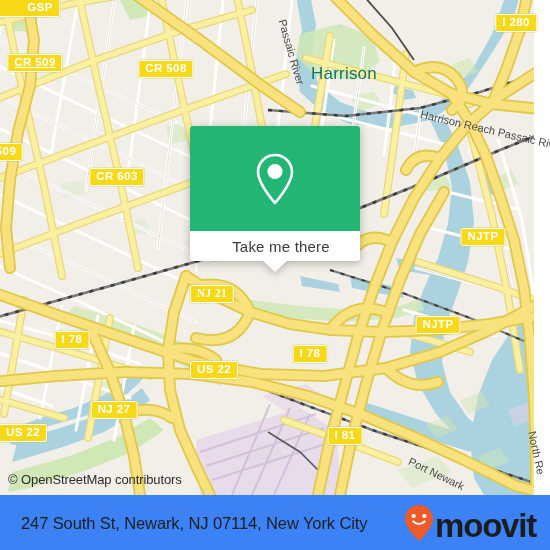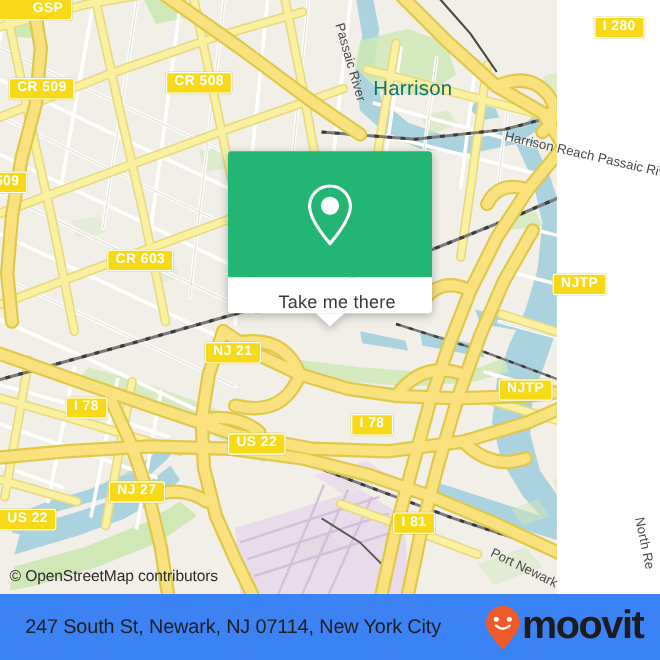--- a/index.html
+++ b/index.html
@@ -6,21 +6,21 @@
   body{
     width:550px;height:550px;
     font-family:"Liberation Sans","DejaVu Sans",sans-serif;
     background:#ffffff;
     overflow:hidden;
   }
   #app{position:relative;width:550px;height:550px;overflow:hidden;}
 
   
   .map{
-    position:absolute;left:0;top:0;width:464px;height:495px;
+    position:absolute;left:0;top:0;width:534px;height:495px;
     background:#f2efe9;
     overflow:hidden;
   }
   .map svg{position:absolute;left:0;top:0;}
 
   
   .attrib{
     position:absolute;left:8px;top:472px;
     font-size:13px;color:#2b2b2b;
     letter-spacing:-0.1px;
@@ -77,21 +77,21 @@
   .card-head{
     height:105px;
     background:#22b573;
     border-radius:3px 3px 0 0;
     display:flex;align-items:center;justify-content:center;
   }
   .card-foot{
     height:30px;
     background:#ffffff;
     border-radius:0 0 3px 3px;
-    display:flex;align-items:flex-end;justify-content:center;
+    display:flex;align-items:center;justify-content:center;
     position:relative;
     padding-left:12px;
   }
   .card-foot-label{
     color:#3a3a3a;font-size:15px;letter-spacing:.2px;
   }
   .card-tail{
     position:absolute;
     left:50%;top:100%;
     margin-left:-12px;
@@ -112,21 +112,21 @@
     opacity:.055;
     pointer-events:none;
   }
   .footer-addr{
     position:absolute;left:21px;top:50%;transform:translateY(-50%);
     font-size:16.5px;color:#1e1e1e;white-space:nowrap;letter-spacing:-.1px;
     z-index:3;
   }
   .brand{
     position:absolute;right:14px;top:50%;transform:translateY(-50%);
-    display:flex;align-items:flex-start;gap:1px;z-index:3;
+    display:flex;align-items:flex-end;gap:1px;z-index:3;
   }
   .brand-word{
     font-size:33px;font-weight:bold;color:#1c1c1c;letter-spacing:-1.2px;
     line-height:33px;
   }
 </style>
 </head>
 <body>
 
 <div id="app">
@@ -386,27 +386,27 @@
           </g>
         </g>
       </g>
     </svg>
 
     <div class="attrib">© OpenStreetMap contributors</div>
   </div>
 
   <div id="overlay" style="position:absolute;left:0;top:0;width:550px;height:495px;overflow:hidden;z-index:30;">
       <div class="shield" style="left: 25px; top: 8px; padding-left: 36px;">GSP</div>
-      <div class="shield" style="left: 35px; top: 74px;">CR 509</div>
+      <div class="shield" style="left: 35px; top: 63px; text-decoration: underline;">CR 509</div>
       <div class="shield" style="left: 146px; top: 69px; margin-left: 20px;">CR 508</div>
       <div class="shield" style="left: 6px; top: 152px;">509</div>
-      <div class="shield" style="left: 117px; top: 177px; margin-top: 40px;">CR 603</div>
+      <div class="shield" style="left: 117px; top: 177px;">CR 603</div>
       <div class="shield" style="left: 516px; top: 23px;">I 280</div>
       <div class="shield" style="left: 483px; top: 237px;">NJTP</div>
-      <div class="shield" style="left: 194px; top: 294px;">NJ 21</div>
+      <div class="shield" style="left: 212px; top: 294px; font-family: Liberation Serif, serif;">NJ 21</div>
       <div class="shield" style="left: 438px; top: 325px;">NJTP</div>
       <div class="shield" style="left: 310px; top: 354px;">I 78</div>
       <div class="shield" style="left: 214px; top: 370px;">US 22</div>
       <div class="shield" style="left: 72px; top: 340px;">I 78</div>
       <div class="shield" style="left: 114px; top: 410px;">NJ 27</div>
       <div class="shield" style="left: 23px; top: 433px;">US 22</div>
       <div class="shield" style="left: 345px; top: 436px;">I 81</div>
       <div class="place" style="left: 344px; top: 74px;">Harrison</div>
       <div class="waterlbl" style="left: 288px; top: 18px; transform: rotate(74deg);">Passaic River</div>
       <div class="waterlbl" style="left: 422px; top: 108px; transform: rotate(13deg);">Harrison Reach Passaic Rive</div>

